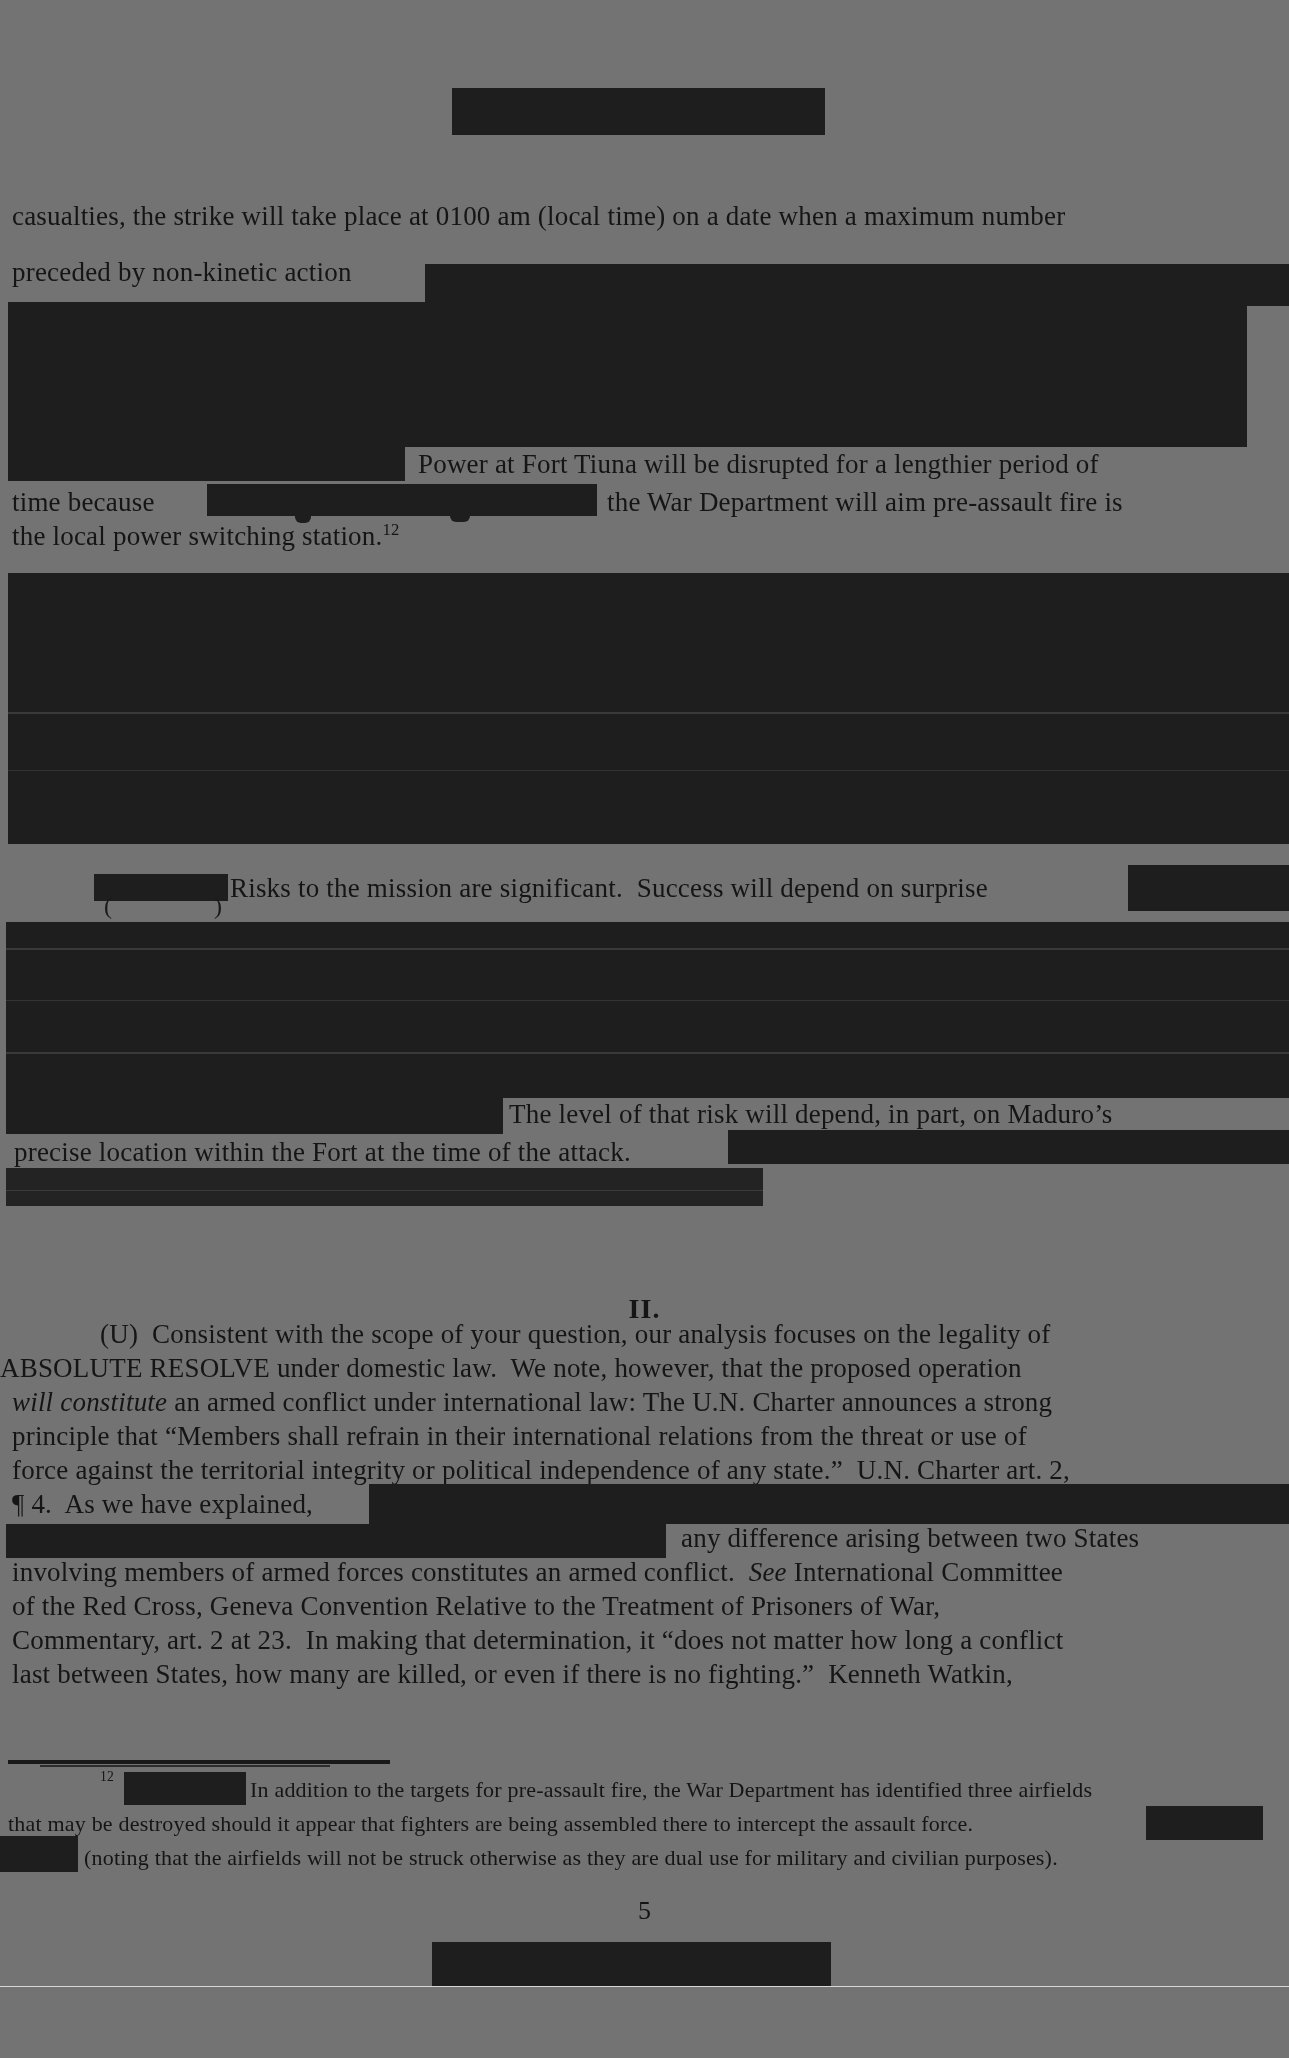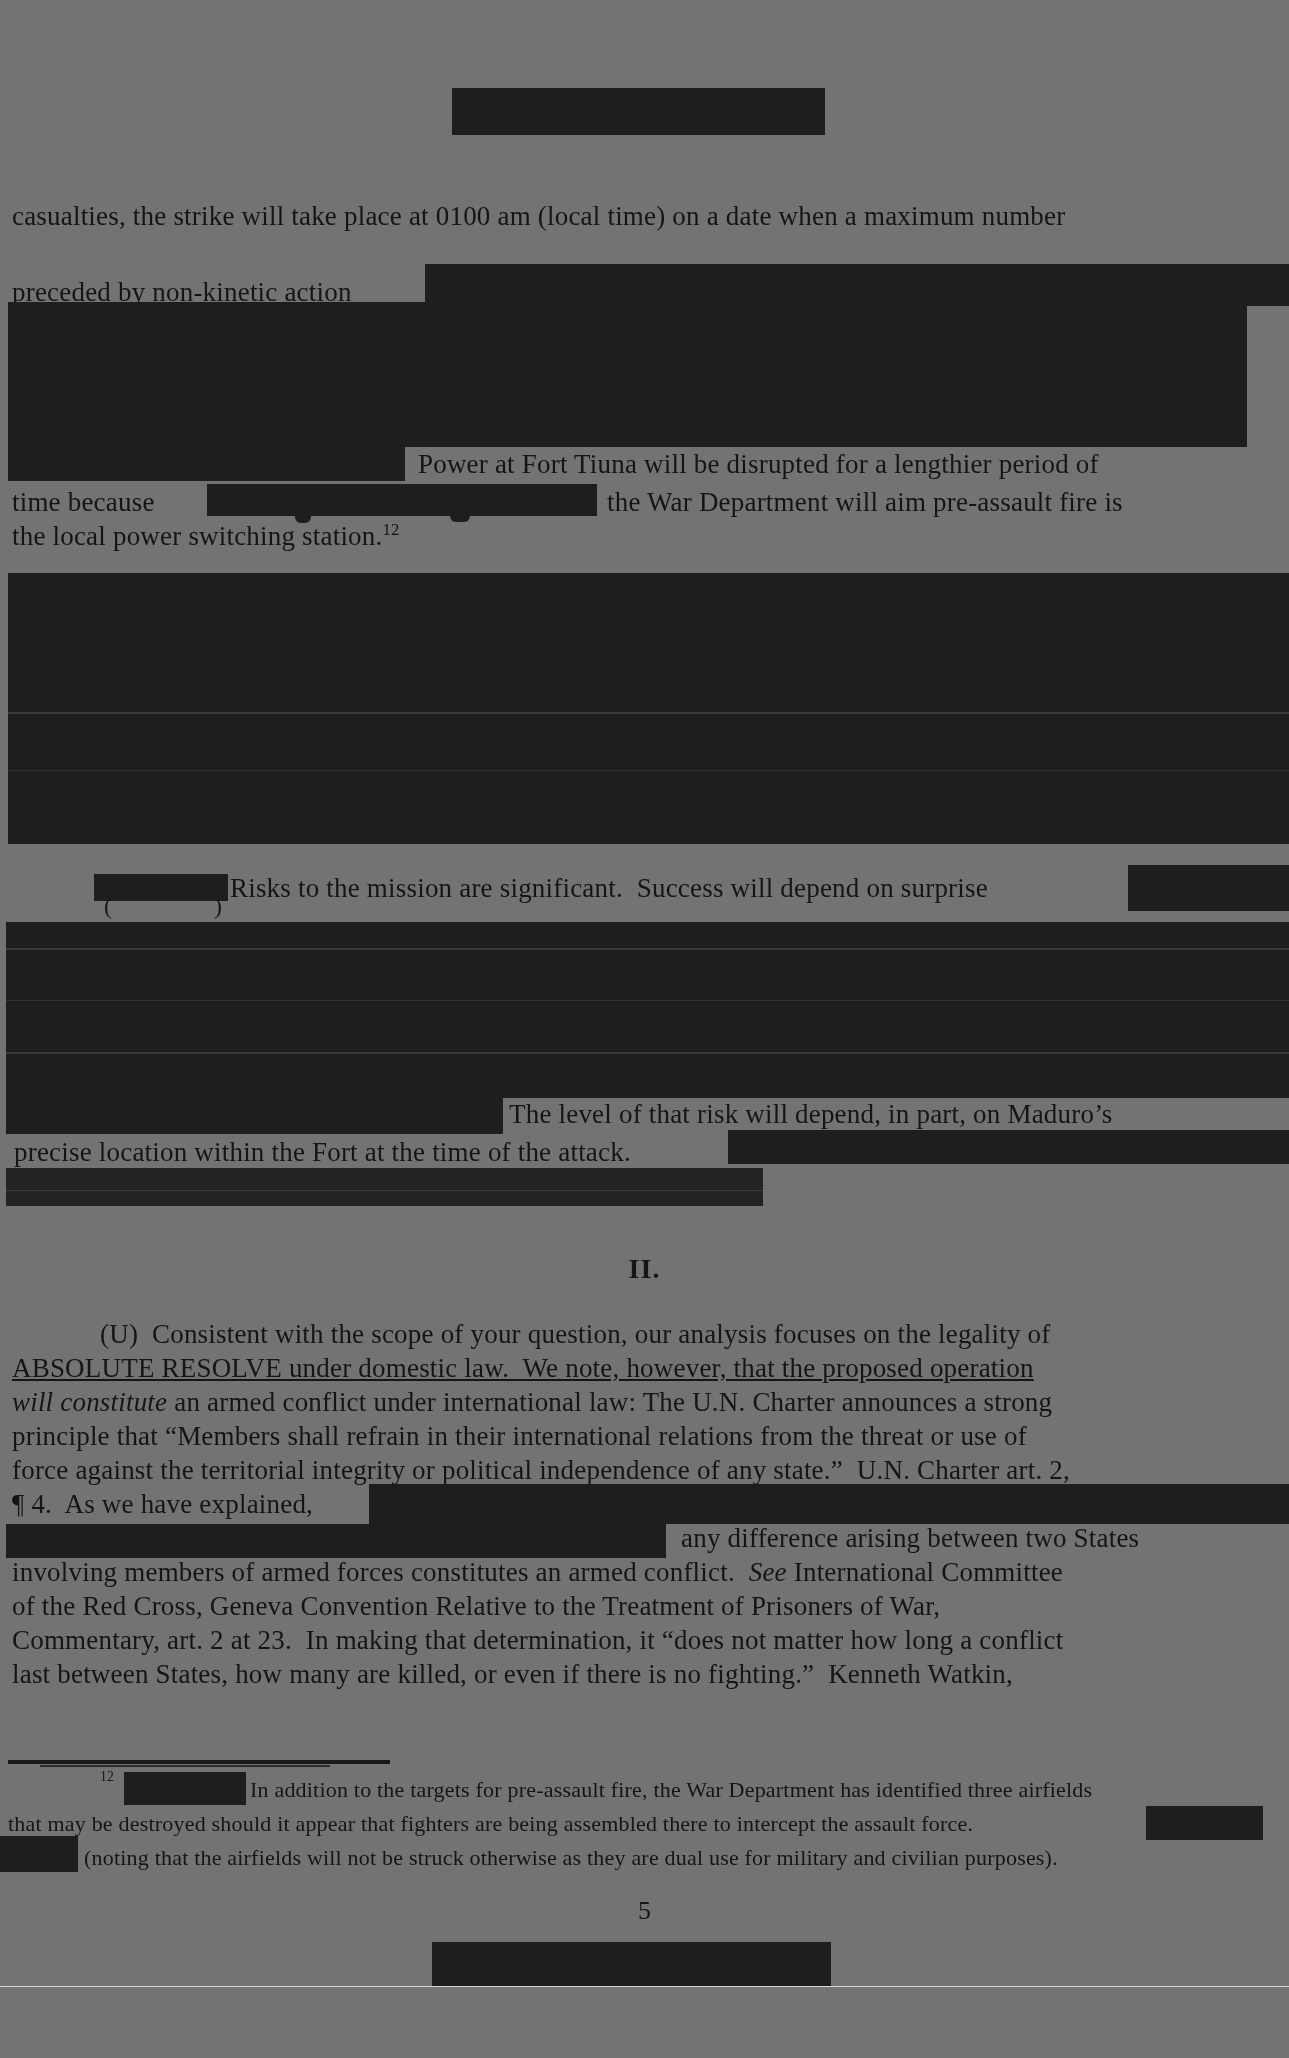--- a/index.html
+++ b/index.html
@@ -27,36 +27,36 @@
     position:absolute;
     background:#1e1e1e;
   }
   .redact.soft{background:#232323;}
   .streak{
     position:absolute;
     background:#3a3a3a;
     height:2px;
   }
   .center{left:0;width:100%;text-align:center;white-space:normal;}
-  .hd{font-weight:bold;font-size:28px;letter-spacing:1px;}
+  .hd{font-weight:bold;font-size:28px;letter-spacing:1px;margin-top:40px;}
   .pgnum{font-size:26px;}
   sup{font-size:0.62em;vertical-align:super;line-height:0;}
   .it{font-style:italic;text-align:right;}
   .sep{position:absolute;background:#191919;}
   .mark{position:absolute;font-size:24px;color:#191919;line-height:1;}
 </style>
 </head>
 <body>
 
 <div class="page">
 
   <div class="redact" style="left:452px;top:88px;width:373px;height:47px;"></div>
 
   <div class="line" style="left:12px;top:200px;">casualties, the strike will take place at 0100 am (local time) on a date when a maximum number</div>
-  <div class="line" style="left:12px;top:276px;">preceded by non-kinetic action</div>
+  <div class="line" style="left:12px;top:256px;">preceded by non-kinetic action</div>
 
   <div class="redact" style="left:425px;top:264px;width:864px;height:42px;"></div>
   <div class="redact" style="left:8px;top:302px;width:1239px;height:145px;"></div>
   <div class="redact" style="left:8px;top:447px;width:397px;height:34px;"></div>
 
   <div class="line" style="left:418px;top:448px;">Power at Fort Tiuna will be disrupted for a lengthier period of</div>
 
   <div class="line" style="left:12px;top:486px;">time because</div>
   <div class="redact" style="left:207px;top:484px;width:390px;height:32px;"></div>
   <div class="redact" style="left:295px;top:514px;width:16px;height:9px;border-radius:0 0 6px 6px;"></div>
@@ -83,21 +83,21 @@
 
   <div class="line" style="left:509px;top:1098px;">The level of that risk will depend, in part, on Maduro’s</div>
   <div class="line" style="left:14px;top:1136px;">precise location within the Fort at the time of the attack.</div>
   <div class="redact" style="left:728px;top:1130px;width:561px;height:34px;"></div>
   <div class="redact soft" style="left:6px;top:1168px;width:757px;height:38px;"></div>
   <div class="streak" style="left:6px;top:1190px;width:757px;height:1px;background:#3c3c3c;"></div>
 
   <div class="line center hd" style="top:1252px;">II.</div>
 
   <div class="line" style="left:100px;top:1318px;">(U)  Consistent with the scope of your question, our analysis focuses on the legality of</div>
-  <div class="line" style="left:12px;top:1352px;text-decoration:underline;">ABSOLUTE RESOLVE under domestic law.  We note, however, that the proposed operation</div>
+  <div class="line" style="left:0;top:1352px;">ABSOLUTE RESOLVE under domestic law.  We note, however, that the proposed operation</div>
   <div class="line" style="left:12px;top:1386px;"><span class="it">will constitute</span><span> an armed conflict under international law: The U.N. Charter announces a strong</span></div>
   <div class="line" style="left:12px;top:1420px;">principle that “Members shall refrain in their international relations from the threat or use of</div>
   <div class="line" style="left:12px;top:1454px;">force against the territorial integrity or political independence of any state.”  U.N. Charter art. 2,</div>
   <div class="line" style="left:12px;top:1488px;">¶ 4.  As we have explained,</div>
   <div class="redact" style="left:369px;top:1484px;width:920px;height:40px;"></div>
   <div class="redact" style="left:6px;top:1524px;width:660px;height:34px;"></div>
   <div class="line" style="left:681px;top:1522px;">any difference arising between two States</div>
   <div class="line" style="left:12px;top:1556px;"><span>involving members of armed forces constitutes an armed conflict.  </span><span class="it">See</span><span> International Committee</span></div>
   <div class="line" style="left:12px;top:1590px;">of the Red Cross, Geneva Convention Relative to the Treatment of Prisoners of War,</div>
   <div class="line" style="left:12px;top:1624px;">Commentary, art. 2 at 23.  In making that determination, it “does not matter how long a conflict</div>

